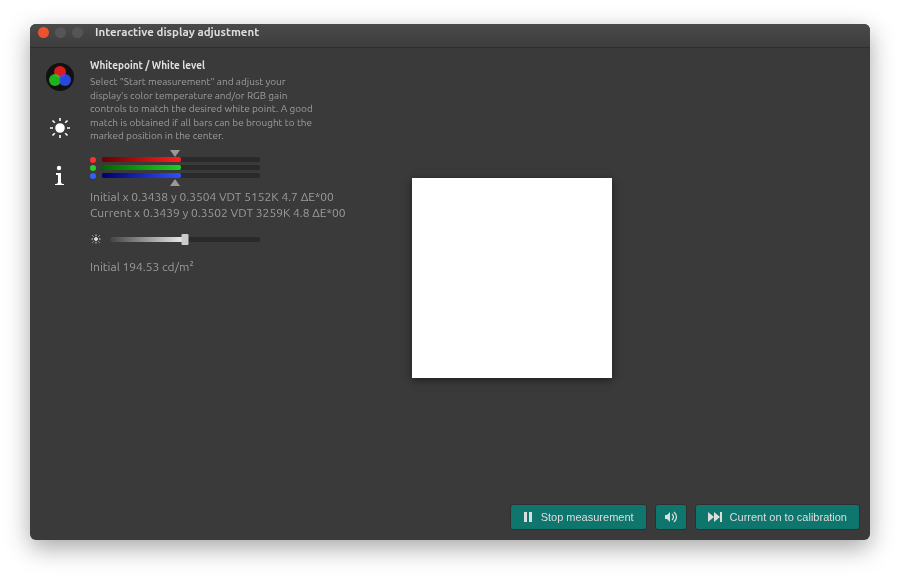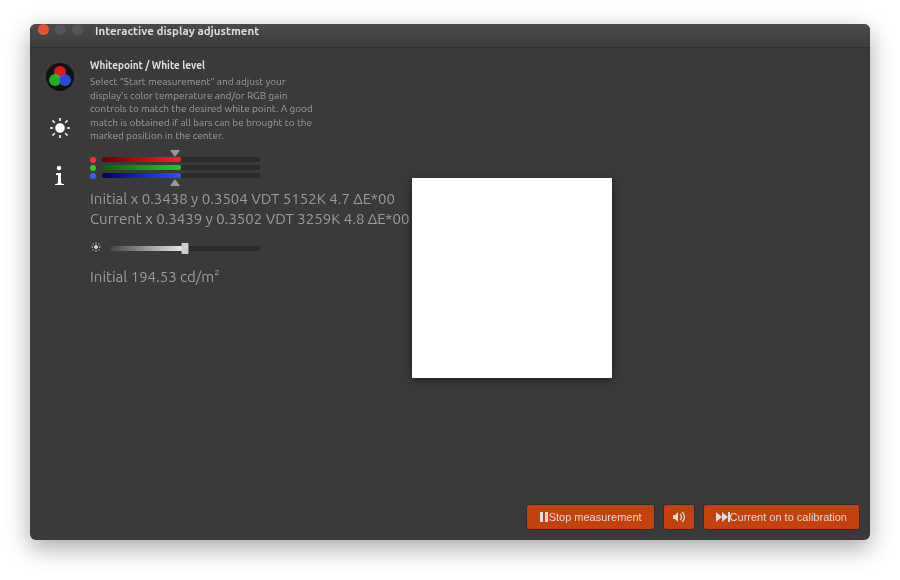--- a/index.html
+++ b/index.html
@@ -19,22 +19,22 @@
     border-radius: 6px;
     box-shadow: 0 8px 24px rgba(0,0,0,0.35);
     overflow: hidden;
     display: flex;
     flex-direction: column;
   }
   .titlebar {
     height: 24px;
     background: linear-gradient(to bottom, #4a4a4a, #3d3d3d);
     display: flex;
-    align-items: flex-start;
-    padding: 0 8px;
+    align-items: flex-end;
+    padding: 9px 8px;
     border-bottom: 1px solid #2e2e2e;
   }
   .win-btn { width: 11px; height: 11px; border-radius: 50%; margin-right: 6px; }
   .win-close { background: #e9542f; }
   .win-min   { background: #555; }
   .win-max   { background: #555; }
   .titlebar-title { margin-left: 6px; font-weight: 600; color: #ddd; font-size: 11.5px; }
 
   .body {
     flex: 1;
@@ -69,21 +69,21 @@
   .marker-bot { bottom: -7px; border-left: 5px solid transparent; border-right: 5px solid transparent; border-bottom: 7px solid #999; }
   .bar-row { display: flex; align-items: center; gap: 6px; margin: 2px 0; }
   .dot { width: 6px; height: 6px; border-radius: 50%; }
   .dot.r { background: #ff3030; } .dot.g { background: #30c830; } .dot.b { background: #3060ff; }
   .bar { flex: 1; height: 5px; background: #2a2a2a; border-radius: 2px; position: relative; }
   .bar-fill { height: 100%; border-radius: 2px; }
   .fr { width: 50%; background: linear-gradient(to right,#600,#ff2020); }
   .fg { width: 50%; background: linear-gradient(to right,#060,#20d020); }
   .fb { width: 50%; background: linear-gradient(to right,#006,#3050ff); }
 
-  .readout { font-size: 15px; color: #9c9c9c; line-height: 1.35; margin-bottom: 12px; }
+  .readout { font-size: 12px; color: #9c9c9c; line-height: 1.35; margin-bottom: 12px; }
 
   .bright-row { display: flex; align-items: center; gap: 8px; width: 170px; position: relative; margin-bottom: 12px; }
   .bright-row .track { flex:1; height:5px; background:#2a2a2a; border-radius:2px; position:relative; }
   .bright-row .fill { width:50%; height:100%; background:linear-gradient(to right,#444,#eee); border-radius:2px; }
   .bright-row .knob { position:absolute; left:50%; top:-3px; width:7px; height:11px; background:#ccc; transform:translateX(-50%); border-radius:1px; }
   .mini-sun { color:#ddd; }
 
   .white-patch {
     position: absolute;
     left: 322px; top: 130px;
@@ -93,29 +93,29 @@
   }
 
   .footer {
     position: absolute;
     right: 10px; bottom: 10px;
     display: flex;
     gap: 8px;
     align-items: center;
   }
   .btn {
-    background: #c2410c;
+    background: #0f766e;
     border: 1px solid #2f2f2f;
     border-radius: 3px;
     color: #ddd;
     height: 26px;
     padding: 0 12px;
     display: flex;
     align-items: center;
-    gap: 0;
+    gap: 8px;
     font-size: 11px;
     cursor: pointer;
   }
   .btn.icon-only { padding: 0 8px; }
   .btn svg { display:block; }
 </style>
 </head>
 <body>
 
 <div class="window">

